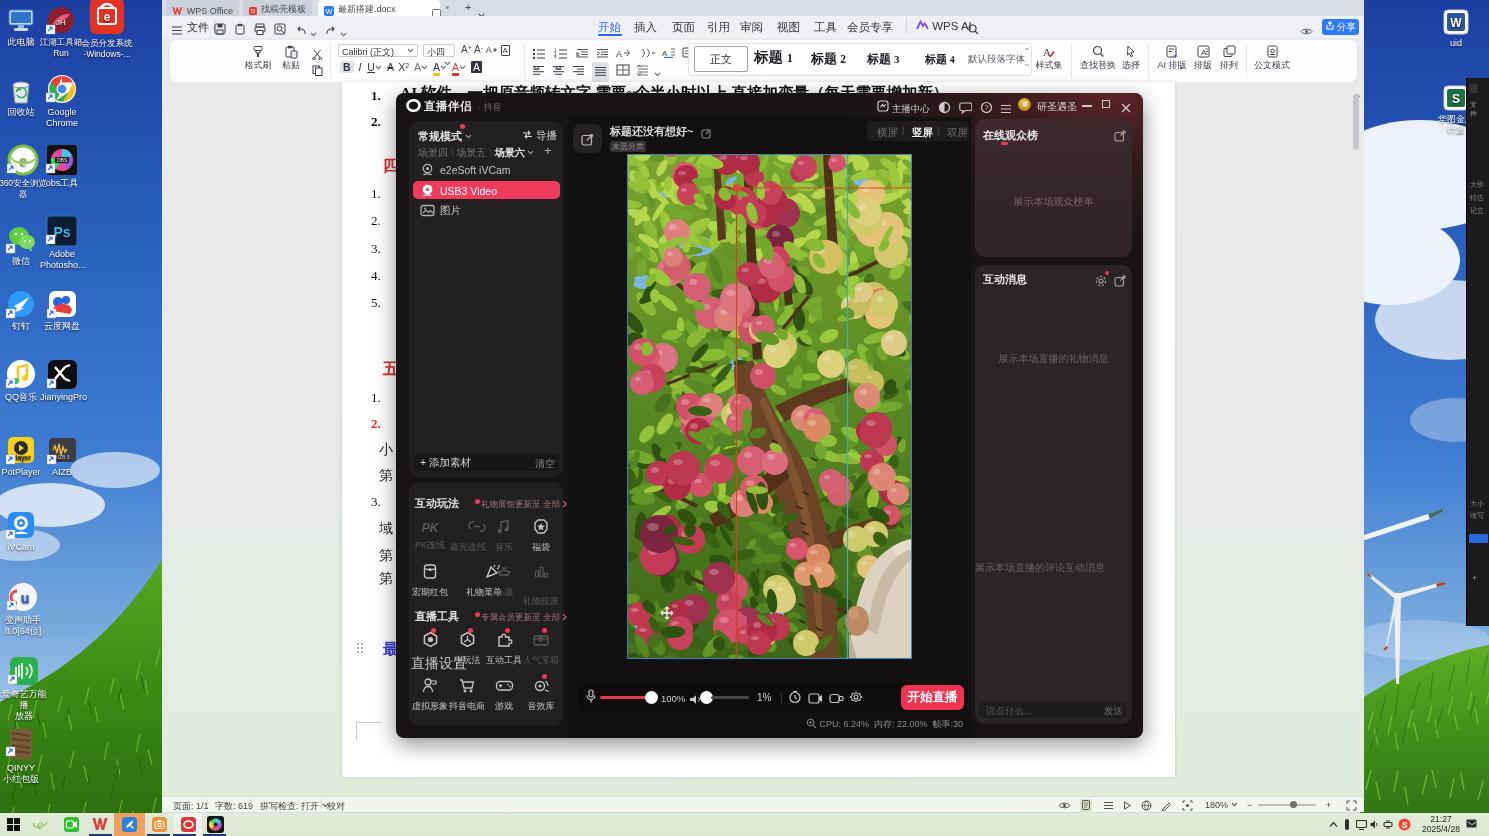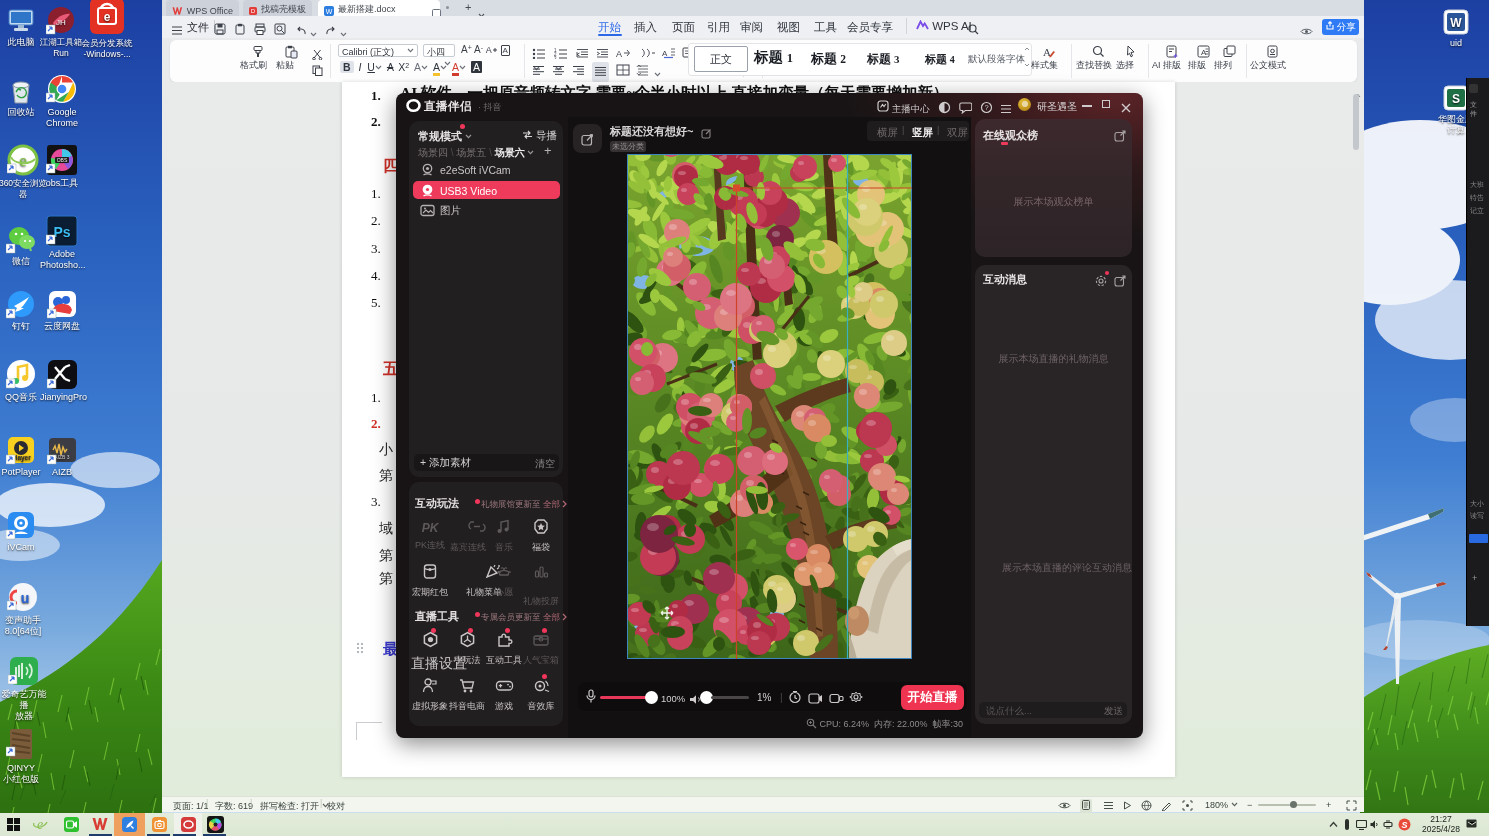--- a/index.html
+++ b/index.html
@@ -3,21 +3,21 @@
 <style>
 *{margin:0;padding:0;box-sizing:border-box}
 html,body{width:1489px;height:836px;overflow:hidden;font-family:"Liberation Sans",sans-serif}
 #scr{position:relative;width:1489px;height:836px;overflow:hidden;background:#3a6ec0}
 .abs{position:absolute}
 .dico{position:absolute;width:44px;text-align:center;color:#fff;font-size:9px;line-height:11px;
  text-shadow:0 1px 2px rgba(0,0,0,.85)}
 .dico .ig{height:32px;display:flex;align-items:flex-end;justify-content:center;margin-bottom:2px}
 .wtab{position:absolute;top:0;height:16px;font-size:9px;color:#41464e;display:flex;align-items:flex-end;padding:0 6px;border-radius:4px 4px 0 0}
 .mtxt{font-size:11px;color:#262a31}
-.rlab{font-size:9px;color:#3c4149;text-align:left}
+.rlab{font-size:9px;color:#3c4149;text-align:center}
 .reddot{position:absolute;width:5px;height:5px;border-radius:50%;background:#f0365a}
 .ns{white-space:nowrap}
 svg{display:inline-block}
 </style></head>
 <body>
 <div id="scr">
 
 <svg class="abs" style="left:0;top:0" width="1489" height="836" viewBox="0 0 1489 836">
  <defs>
   <linearGradient id="sky" x1="0" y1="0" x2="0" y2="1">
@@ -1995,21 +1995,21 @@
       <div class="abs" style="left:587px;top:179px;color:#e8e4e5;font-size:11px;font-weight:bold">互动消息</div>
       <div class="abs" style="left:699px;top:180px"><svg width="12" height="12" viewBox="0 0 12 12">
           <circle cx="6" cy="6" r="2" stroke="#a8a2a4" stroke-width="1.1" fill="none"></circle>
           <circle cx="6" cy="6" r="4.6" stroke="#a8a2a4" stroke-width="1.1" fill="none" stroke-dasharray="2.4 1.6"></circle>
         </svg><div class="reddot" style="right:-2px;top:-2px;width:4px;height:4px"></div></div>
       <div class="abs" style="left:718px;top:180px"><svg width="12" height="12" viewBox="0 0 12 12">
           <rect x="1" y="2.5" width="8.5" height="8.5" rx="2" stroke="#a8a2a4" stroke-width="1.1" fill="none"></rect>
           <path d="M6.5,5.5 L11,1 M8.2,1 l2.8,0 0,2.8" stroke="#a8a2a4" stroke-width="1.1" fill="none"></path>
         </svg></div>
       <div class="abs" style="left:579px;top:259px;width:157px;text-align:center;color:#6e6265;font-size:10px">展示本场直播的礼物消息</div>
-      <div class="abs" style="left:579px;top:468px;width:157px;text-align:right;color:#6e6265;font-size:10px">展示本场直播的评论互动消息</div>
+      <div class="abs" style="left:579px;top:468px;width:157px;text-align:left;color:#6e6265;font-size:10px">展示本场直播的评论互动消息</div>
       <div class="abs" style="left:583px;top:609px;width:148px;height:16px;background:#1f1c1d;border-radius:5px"></div>
       <div class="abs" style="left:590px;top:612px;color:#5c5759;font-size:9.5px">说点什么...</div>
       <div class="abs" style="left:708px;top:612px;color:#6e696b;font-size:9.5px">发送</div>
     </div>
 <div class="abs" style="left:0;top:813px;width:1489px;height:23px;background:linear-gradient(180deg,#e3ecdb,#dbe7d2)">
 
  <svg class="abs" style="left:7px;top:5px" width="13" height="13">
         <rect x="0" y="0" width="6" height="6" fill="#111"></rect>
         <rect x="7" y="0" width="6" height="6" fill="#111"></rect>
         <rect x="0" y="7" width="6" height="6" fill="#111"></rect>

